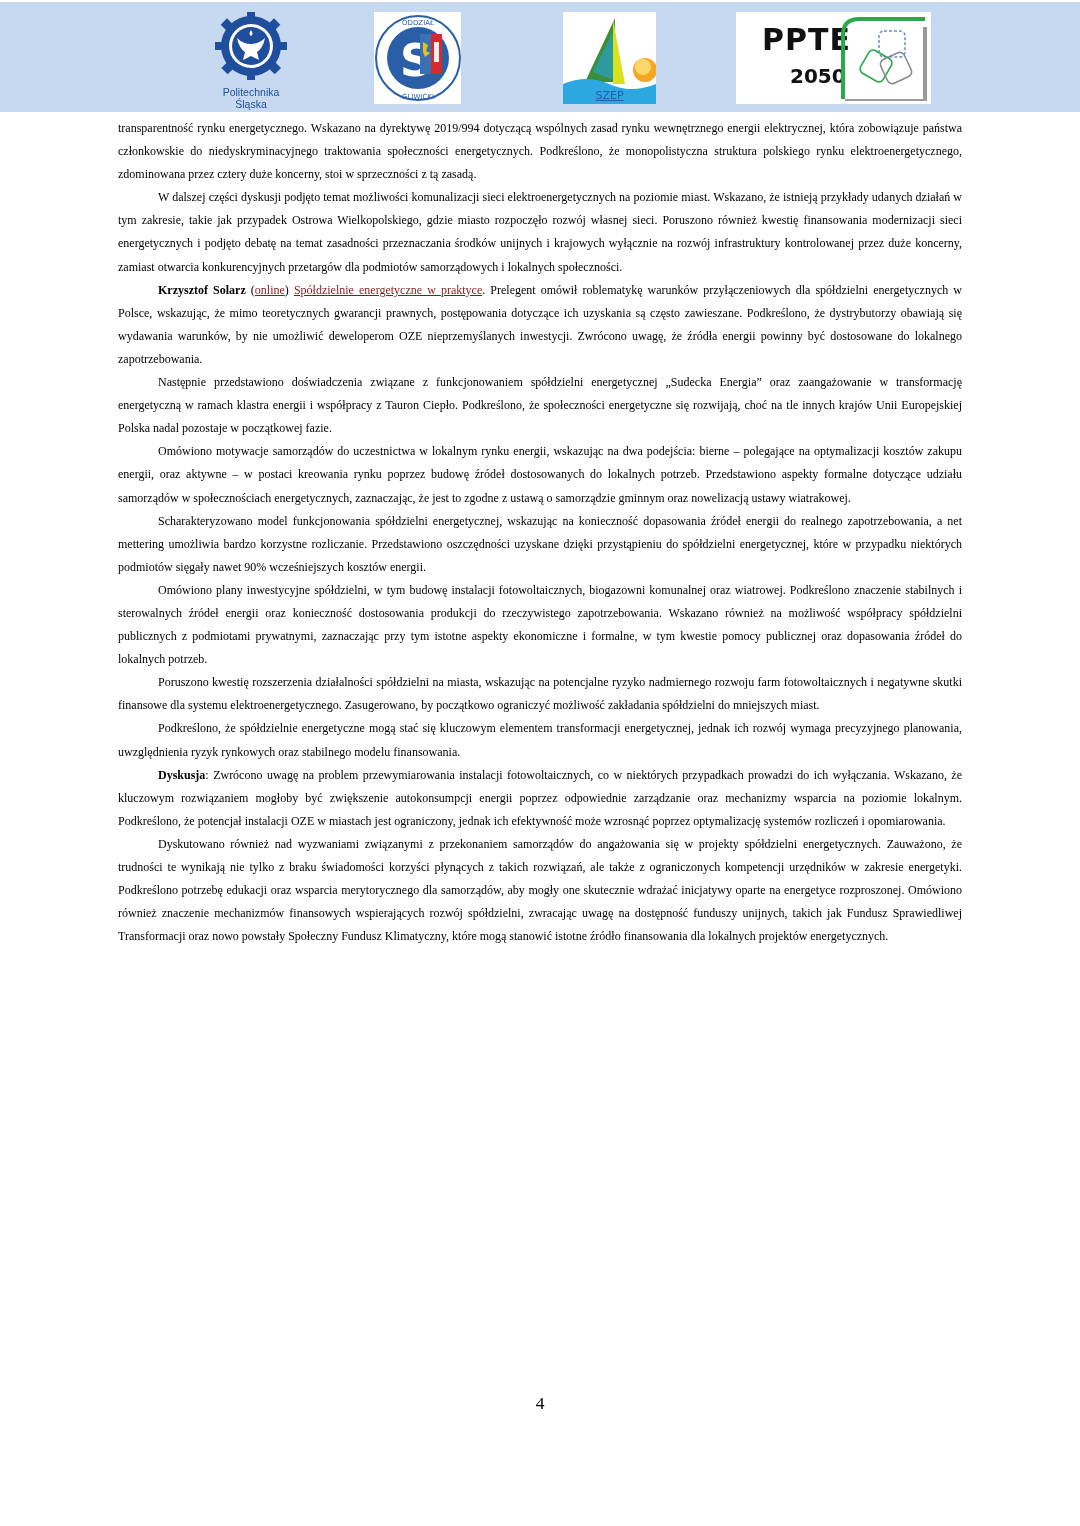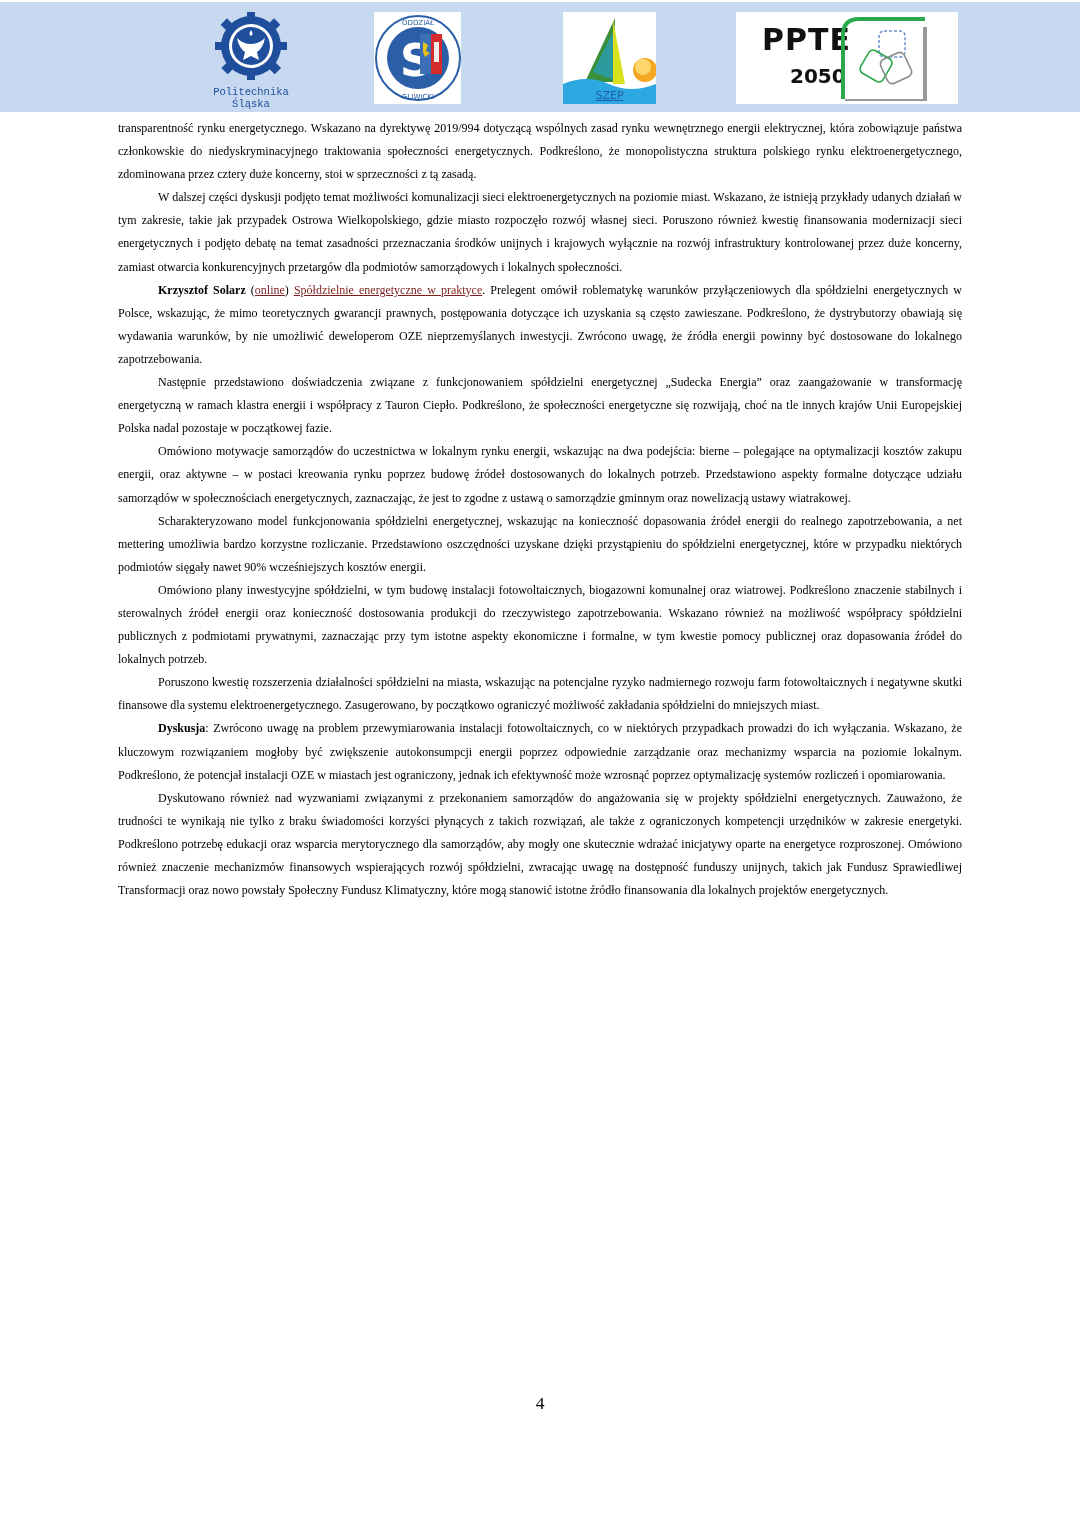--- a/index.html
+++ b/index.html
@@ -1,24 +1,24 @@
 <!DOCTYPE html>
 <html><head>
 <meta charset="utf-8">
 <style>
   html, body { margin: 0; padding: 0; background: #ffffff; }
   body { width: 1080px; height: 1526px; position: relative; overflow: hidden; font-family: "Liberation Serif", "DejaVu Serif", serif; color: #000; }
   .header-band { position: absolute; left: 0; top: 2px; width: 1080px; height: 110px; background: #c6d9f0; }
   .logo { position: absolute; }
   .logo-polsl { left: 211px; top: 8px; width: 80px; height: 100px; }
-  .logo-polsl .txt { position: absolute; left: 0; width: 80px; text-align: center; font-family: Liberation Mono, monospace; font-size: 10.5px; color: #1f4e9c; line-height: 12px; }
+  .logo-polsl .txt { position: absolute; left: 0; width: 80px; text-align: center; font-family: Liberation Sans, sans-serif; font-size: 10.5px; color: #1f4e9c; line-height: 12px; }
   .logo-sep { left: 374px; top: 10px; width: 87px; height: 92px; background: #fff; }
   .logo-szep { left: 563px; top: 10px; width: 93px; height: 92px; background: #fff; }
   .logo-szep .lbl { position: absolute; left: 0; bottom: 2px; width: 93px; text-align: center; font-family: "DejaVu Sans", sans-serif; font-size: 11px; color: #1f5ea8; text-decoration: underline; }
-  .logo-ppte { left: 736px; top: 10px; width: 222px; height: 92px; background: #fff; }
+  .logo-ppte { left: 736px; top: 10px; width: 195px; height: 92px; background: #fff; }
   .ppte-title { position: absolute; left: 26px; top: 10px; font-family: "DejaVu Sans", sans-serif; font-weight: bold; font-size: 30px; letter-spacing: 1px; color: #111; }
   .ppte-year { position: absolute; left: 54px; top: 52px; font-family: "DejaVu Sans", sans-serif; font-weight: bold; font-size: 20px; color: #111; }
   .content { position: absolute; left: 118px; top: 117px; width: 844px; font-size: 12px; line-height: 23.1px; }
   .content p { margin: 0; text-align: justify; text-indent: 40px; }
   .content p.noindent { text-indent: 0; }
   .content a { color: #7f1d1d; text-decoration: underline; }
   .page-number { position: absolute; top: 1393px; left: 0; width: 1080px; text-align: center; font-size: 17.5px; }
 </style>
 </head>
 <body>
@@ -88,17 +88,18 @@
 
 <div class="content">
   <p class="noindent">transparentność rynku energetycznego. Wskazano na dyrektywę 2019/994 dotyczącą wspólnych zasad rynku wewnętrznego energii elektrycznej, która zobowiązuje państwa członkowskie do niedyskryminacyjnego traktowania społeczności energetycznych. Podkreślono, że monopolistyczna struktura polskiego rynku elektroenergetycznego, zdominowana przez cztery duże koncerny, stoi w sprzeczności z tą zasadą.</p>
   <p>W dalszej części dyskusji podjęto temat możliwości komunalizacji sieci elektroenergetycznych na poziomie miast. Wskazano, że istnieją przykłady udanych działań w tym zakresie, takie jak przypadek Ostrowa Wielkopolskiego, gdzie miasto rozpoczęło rozwój własnej sieci. Poruszono również kwestię finansowania modernizacji sieci energetycznych i podjęto debatę na temat zasadności przeznaczania środków unijnych i krajowych wyłącznie na rozwój infrastruktury kontrolowanej przez duże koncerny, zamiast otwarcia konkurencyjnych przetargów dla podmiotów samorządowych i lokalnych społeczności.</p>
   <p><b>Krzysztof Solarz</b><span> (</span><a>online</a><span>) </span><a>Spółdzielnie energetyczne w praktyce</a><span>. Prelegent omówił roblematykę warunków przyłączeniowych dla spółdzielni energetycznych w Polsce, wskazując, że mimo teoretycznych gwarancji prawnych, postępowania dotyczące ich uzyskania są często zawieszane. Podkreślono, że dystrybutorzy obawiają się wydawania warunków, by nie umożliwić deweloperom OZE nieprzemyślanych inwestycji. Zwrócono uwagę, że źródła energii powinny być dostosowane do lokalnego zapotrzebowania.</span></p>
   <p>Następnie przedstawiono doświadczenia związane z funkcjonowaniem spółdzielni energetycznej „Sudecka Energia” oraz zaangażowanie w transformację energetyczną w ramach klastra energii i współpracy z Tauron Ciepło. Podkreślono, że społeczności energetyczne się rozwijają, choć na tle innych krajów Unii Europejskiej Polska nadal pozostaje w początkowej fazie.</p>
   <p>Omówiono motywacje samorządów do uczestnictwa w lokalnym rynku energii, wskazując na dwa podejścia: bierne – polegające na optymalizacji kosztów zakupu energii, oraz aktywne – w postaci kreowania rynku poprzez budowę źródeł dostosowanych do lokalnych potrzeb. Przedstawiono aspekty formalne dotyczące udziału samorządów w społecznościach energetycznych, zaznaczając, że jest to zgodne z ustawą o samorządzie gminnym oraz nowelizacją ustawy wiatrakowej.</p>
   <p>Scharakteryzowano model funkcjonowania spółdzielni energetycznej, wskazując na konieczność dopasowania źródeł energii do realnego zapotrzebowania, a net mettering umożliwia bardzo korzystne rozliczanie. Przedstawiono oszczędności uzyskane dzięki przystąpieniu do spółdzielni energetycznej, które w przypadku niektórych podmiotów sięgały nawet 90% wcześniejszych kosztów energii.</p>
   <p>Omówiono plany inwestycyjne spółdzielni, w tym budowę instalacji fotowoltaicznych, biogazowni komunalnej oraz wiatrowej. Podkreślono znaczenie stabilnych i sterowalnych źródeł energii oraz konieczność dostosowania produkcji do rzeczywistego zapotrzebowania. Wskazano również na możliwość współpracy spółdzielni publicznych z podmiotami prywatnymi, zaznaczając przy tym istotne aspekty ekonomiczne i formalne, w tym kwestie pomocy publicznej oraz dopasowania źródeł do lokalnych potrzeb.</p>
   <p>Poruszono kwestię rozszerzenia działalności spółdzielni na miasta, wskazując na potencjalne ryzyko nadmiernego rozwoju farm fotowoltaicznych i negatywne skutki finansowe dla systemu elektroenergetycznego. Zasugerowano, by początkowo ograniczyć możliwość zakładania spółdzielni do mniejszych miast.</p>
+  <p>Podkreślono, że spółdzielnie energetyczne mogą stać się kluczowym elementem transformacji energetycznej, jednak ich rozwój wymaga precyzyjnego planowania, uwzględnienia ryzyk rynkowych oraz stabilnego modelu finansowania.</p>
   <p><b>Dyskusja</b><span>: Zwrócono uwagę na problem przewymiarowania instalacji fotowoltaicznych, co w niektórych przypadkach prowadzi do ich wyłączania. Wskazano, że kluczowym rozwiązaniem mogłoby być zwiększenie autokonsumpcji energii poprzez odpowiednie zarządzanie oraz mechanizmy wsparcia na poziomie lokalnym. Podkreślono, że potencjał instalacji OZE w miastach jest ograniczony, jednak ich efektywność może wzrosnąć poprzez optymalizację systemów rozliczeń i opomiarowania.</span></p>
   <p>Dyskutowano również nad wyzwaniami związanymi z przekonaniem samorządów do angażowania się w projekty spółdzielni energetycznych. Zauważono, że trudności te wynikają nie tylko z braku świadomości korzyści płynących z takich rozwiązań, ale także z ograniczonych kompetencji urzędników w zakresie energetyki. Podkreślono potrzebę edukacji oraz wsparcia merytorycznego dla samorządów, aby mogły one skutecznie wdrażać inicjatywy oparte na energetyce rozproszonej. Omówiono również znaczenie mechanizmów finansowych wspierających rozwój spółdzielni, zwracając uwagę na dostępność funduszy unijnych, takich jak Fundusz Sprawiedliwej Transformacji oraz nowo powstały Społeczny Fundusz Klimatyczny, które mogą stanowić istotne źródło finansowania dla lokalnych projektów energetycznych.</p>
 </div>
 
 <div class="page-number">4</div>
 
 </body></html>

